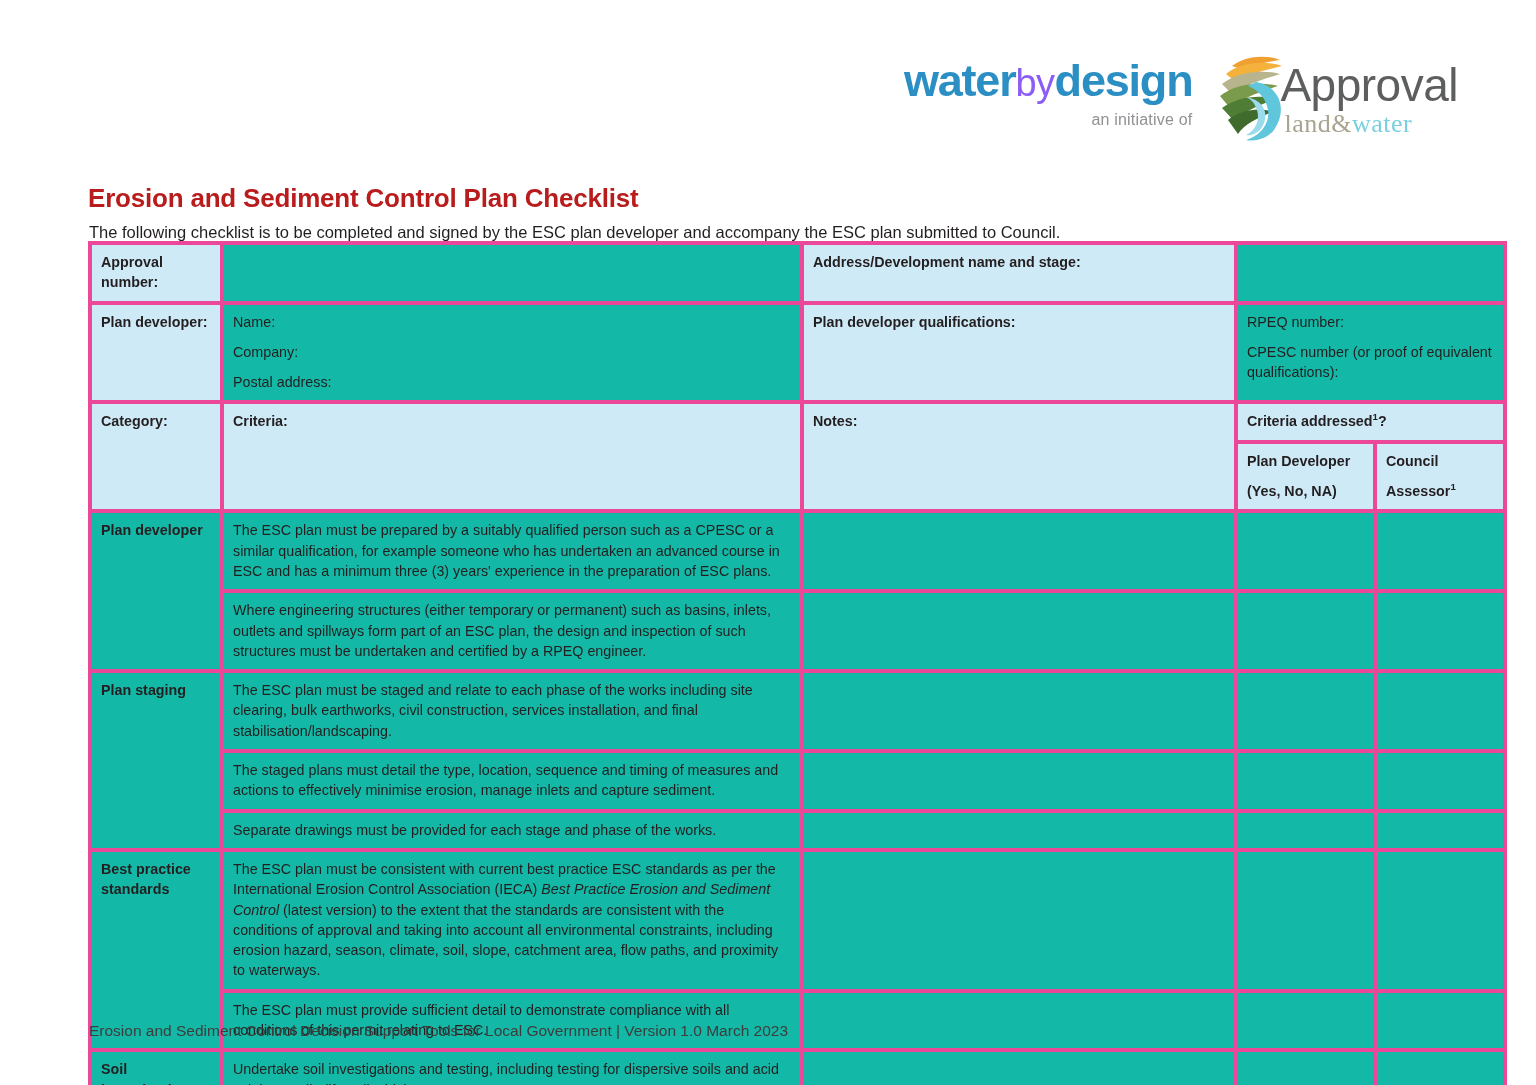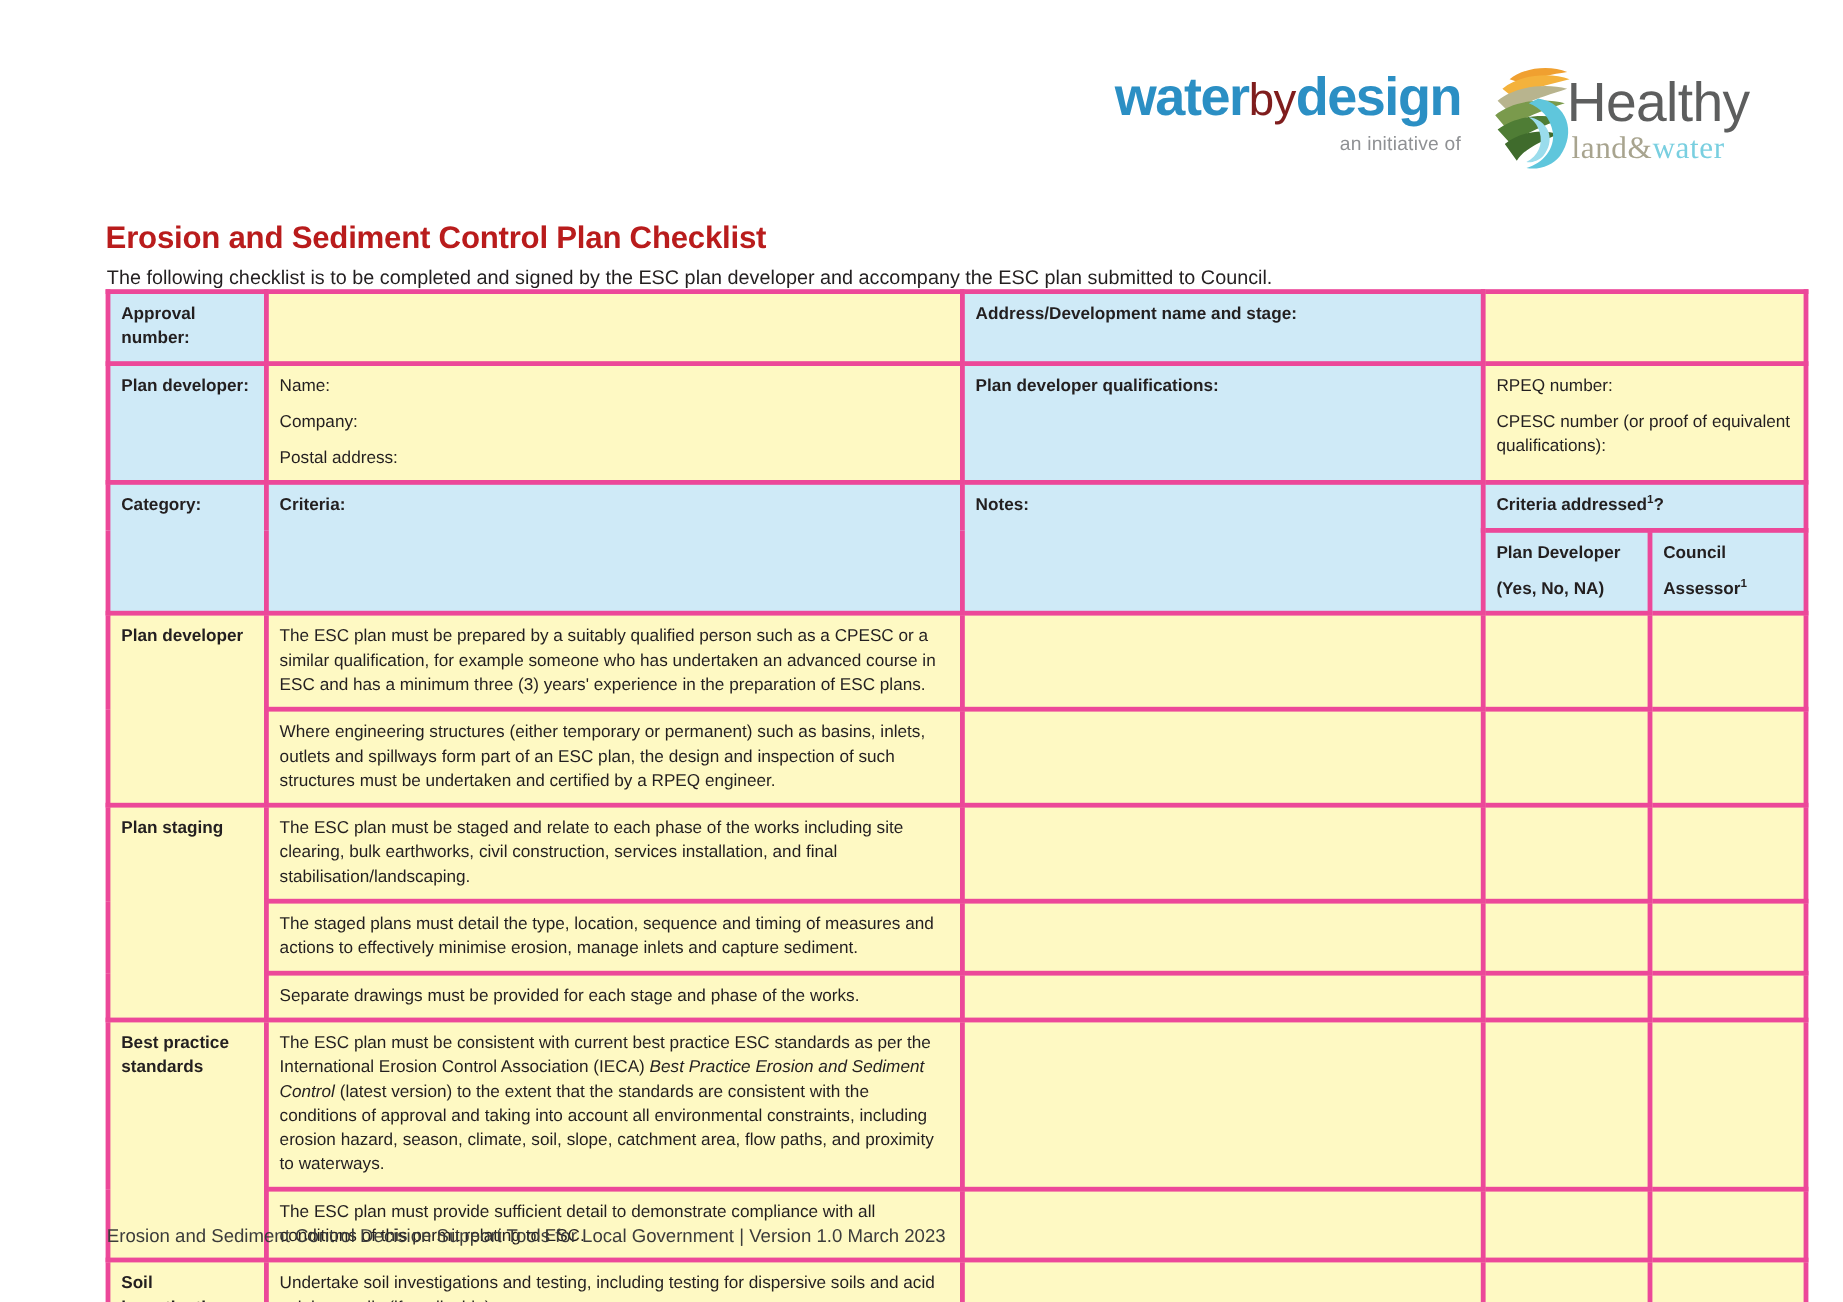--- a/index.html
+++ b/index.html
@@ -35,21 +35,21 @@
   .wbd-main {
     font-size: 45px;
     line-height: 46px;
     font-weight: bold;
     letter-spacing: -1.2px;
     color: #2b8fc4;
     white-space: nowrap;
   }
   .wbd-main .by {
     font-weight: normal;
-    color: #7f1d1d;
+    color: #8b5cf6;
     font-size: 38px;
     letter-spacing: -0.5px;
   }
   .wbd-sub {
     font-size: 16px;
     color: #8f9194;
     margin-top: 5px;
     letter-spacing: 0.2px;
     white-space: nowrap;
   }
@@ -115,21 +115,21 @@
     font-size: 14.3px;
   }
   .checklist td {
     border: 4px solid #ec4899;
     padding: 7px 9px 8px 9px;
     vertical-align: top;
     line-height: 1.42;
     color: #231f20;
   }
   .hdr { background: #cfeaf7; font-weight: bold; }
-  .white { background: #fef9c3; }
+  .white { background: #14b8a6; }
   .catcell { font-weight: bold; }
   .stack-line { display: block; }
   .stack-line + .stack-line { margin-top: 10px; }
   em.bp { font-style: italic; }
 
   .w-cat   { width: 132px; }
   .w-crit  { width: 580px; }
   .w-notes { width: 434px; }
   .w-pd    { width: 139px; }
   .w-ca    { width: 130px; }
@@ -158,21 +158,21 @@
       <path d="M22 14 C34 4, 56 2, 70 8 C58 10, 44 12, 34 18 Z" fill="#f0a030"></path>
       <path d="M16 22 C30 10, 56 8, 72 14 C56 18, 38 22, 26 30 Z" fill="#f4b23c"></path>
       <path d="M12 32 C26 20, 52 17, 70 22 C52 28, 34 33, 22 42 Z" fill="#b8b48e"></path>
       <path d="M10 44 C24 32, 50 29, 68 34 C50 40, 32 46, 20 56 Z" fill="#7a9a4c"></path>
       <path d="M12 56 C26 45, 50 42, 66 47 C50 53, 34 59, 24 69 Z" fill="#4f7d35"></path>
       <path d="M18 68 C30 58, 50 55, 62 60 C48 66, 34 72, 28 82 Z" fill="#3f6b2c"></path>
       <path d="M46 30 C70 34, 78 58, 64 78 C58 86, 46 90, 36 88 C50 84, 60 72, 58 58 C56 46, 48 38, 38 34 Z" fill="#5fc6dc"></path>
       <path d="M40 46 C56 50, 60 66, 50 78 C46 82, 40 84, 36 83 C46 78, 50 68, 47 58 C45 52, 42 48, 38 46 Z" fill="#9adcec"></path>
     </svg>
     <div class="hlw-text">
-      <div class="hlw-healthy">Healthy</div>
+      <div class="hlw-healthy">Approval</div>
       <div class="hlw-land"><span>land</span><span class="amp">&amp;</span><span class="w">water</span></div>
     </div>
   </div>
 </div>
 
 <h1 class="page-title">Erosion and Sediment Control Plan Checklist</h1>
 <p class="intro">The following checklist is to be completed and signed by the ESC plan developer and accompany the ESC plan submitted to Council.</p>
 
 <table class="checklist">
   <colgroup>

